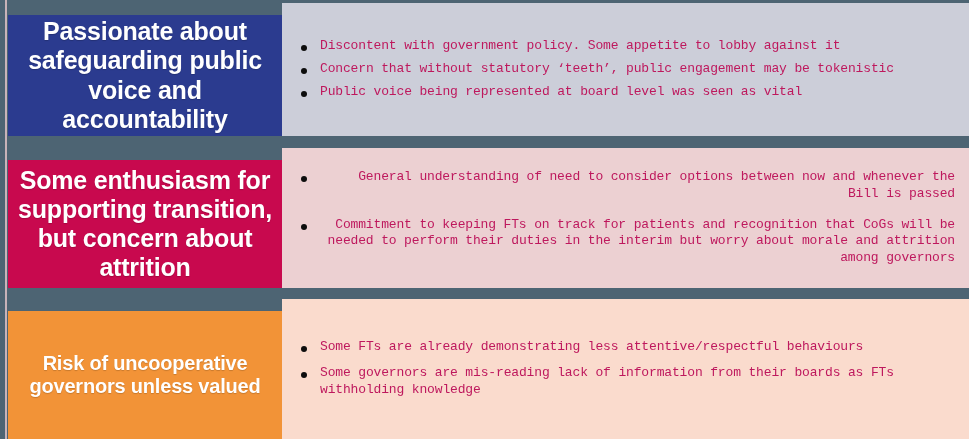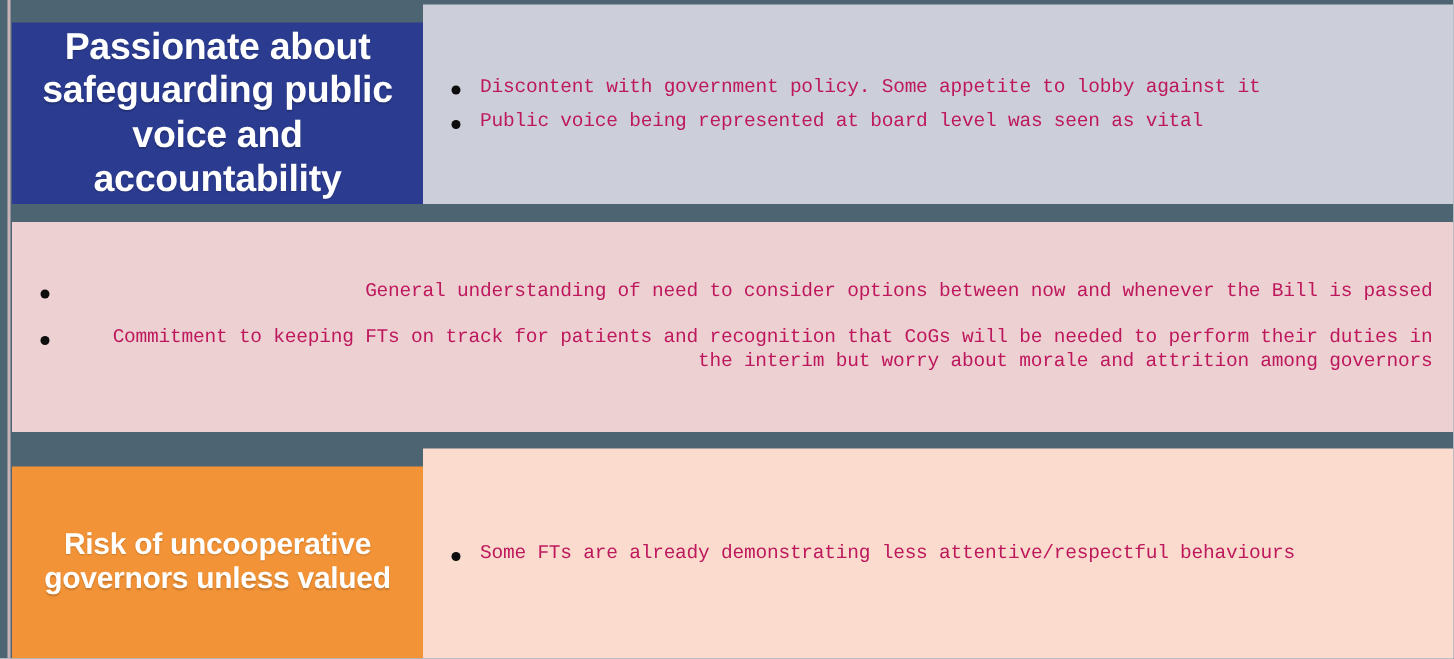--- a/index.html
+++ b/index.html
@@ -118,38 +118,43 @@
 
   <div class="left-rule" style="background: rgb(201, 179, 185);"></div>
 
   <div class="row row-1">
     <div class="label-cell" style="background: rgb(43, 59, 143);">
       <div class="label-text">Passionate about safeguarding public voice and accountability</div>
     </div>
     <div class="content-cell" style="background: rgb(204, 206, 217);">
       <ul class="bullets">
         <li>Discontent with government policy. Some appetite to lobby against it</li>
+        <li>Concern that without statutory ‘teeth’, public engagement may be tokenistic</li>
         <li>Public voice being represented at board level was seen as vital</li>
       </ul>
     </div>
   </div>
 
   <div class="row row-2">
+    <div class="label-cell" style="background: rgb(200, 9, 78);">
+      <div class="label-text">Some enthusiasm for supporting transition, but concern about attrition</div>
+    </div>
     <div class="content-cell" style="background: rgb(236, 208, 210); text-align: right;">
       <ul class="bullets">
         <li>General understanding of need to consider options between now and whenever the Bill is passed</li>
         <li>Commitment to keeping FTs on track for patients and recognition that CoGs will be needed to perform their duties in the interim but worry about morale and attrition among governors</li>
       </ul>
     </div>
   </div>
 
   <div class="row row-3">
     <div class="label-cell" style="background: rgb(242, 147, 55);">
       <div class="label-text">Risk of uncooperative governors unless valued</div>
     </div>
     <div class="content-cell" style="background: rgb(250, 219, 205);">
       <ul class="bullets">
         <li>Some FTs are already demonstrating less attentive/respectful behaviours</li>
+        <li>Some governors are mis-reading lack of information from their boards as FTs withholding knowledge</li>
       </ul>
     </div>
   </div>
 
 </div>
 
 </body></html>

